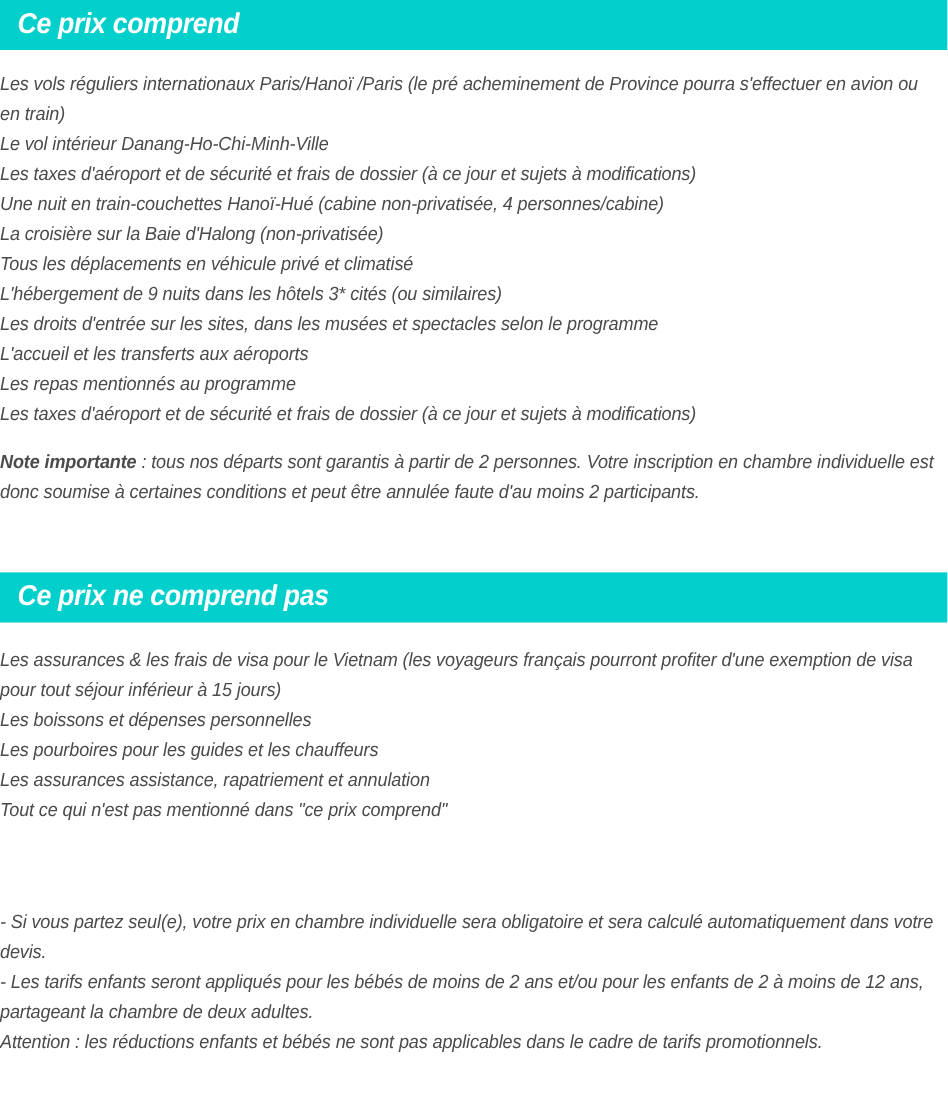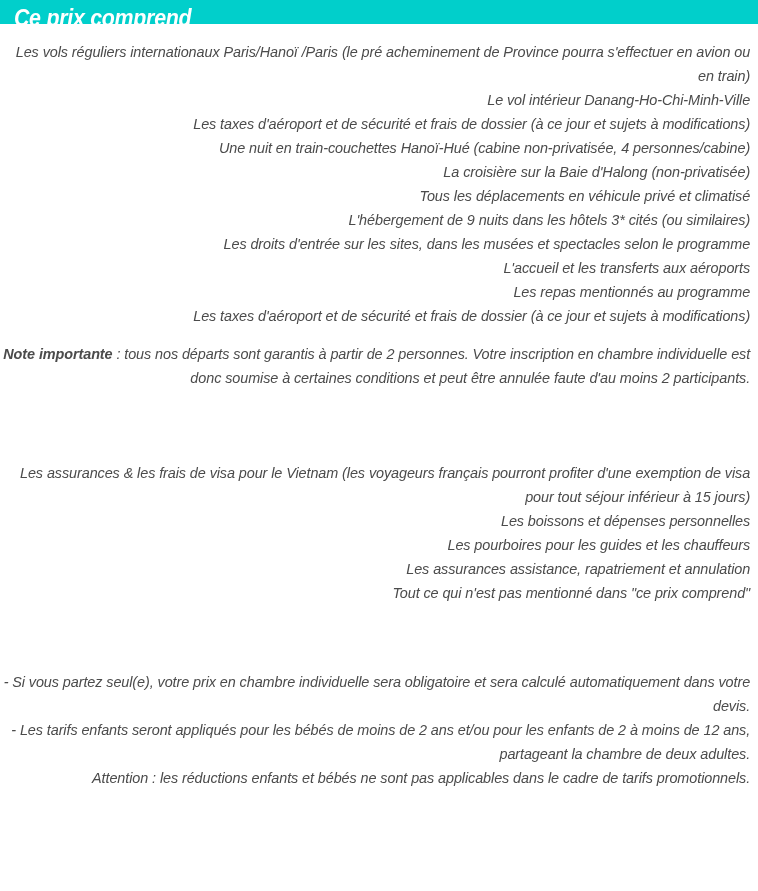--- a/index.html
+++ b/index.html
@@ -38,28 +38,27 @@
     overflow: hidden;
     white-space: nowrap;
     font-stretch: condensed;
     transform: scaleX(0.93);
     transform-origin: left center;
     width: 107.5%;
   }
   .hdr-wrap {
     width: 758px;
     background: #01cfcb;
-    height: 24px;
+    height: 40px;
     overflow: hidden;
   }
 
   
   .body-block {
     padding: 0 6px 0 0;
-    text-align: right;
   }
   .line {
     font-style: italic;
     font-size: 15.2px;
     line-height: 24px;
     color: #4b4b4b;
     letter-spacing: -0.1px;
     transform: scaleX(0.95);
     transform-origin: left center;
     width: 105%;
@@ -109,20 +108,23 @@
     <div class="line">Les repas mentionnés au programme</div>
     <div class="line">Les taxes d'aéroport et de sécurité et frais de dossier (à ce jour et sujets à modifications)</div>
 
     <div class="spacer-before-note"></div>
 
     <div class="para"><span class="strong">Note importante</span><span> : tous nos départs sont garantis à partir de 2 personnes. Votre inscription en chambre individuelle est donc soumise à certaines conditions et peut être annulée faute d'au moins 2 participants.</span></div>
   </div>
 
   <div class="gap-section"></div>
 
+  <div class="hdr-wrap">
+    <div class="section-header">Ce prix ne comprend pas</div>
+  </div>
 
   <div class="gap-after-bar"></div>
 
   <div class="body-block">
     <div class="line">Les assurances &amp; les frais de visa pour le Vietnam (les voyageurs français pourront profiter d'une exemption de visa pour tout séjour inférieur à 15 jours)</div>
     <div class="line">Les boissons et dépenses personnelles</div>
     <div class="line">Les pourboires pour les guides et les chauffeurs</div>
     <div class="line">Les assurances assistance, rapatriement et annulation</div>
     <div class="line">Tout ce qui n'est pas mentionné dans "ce prix comprend"</div>
   </div>

